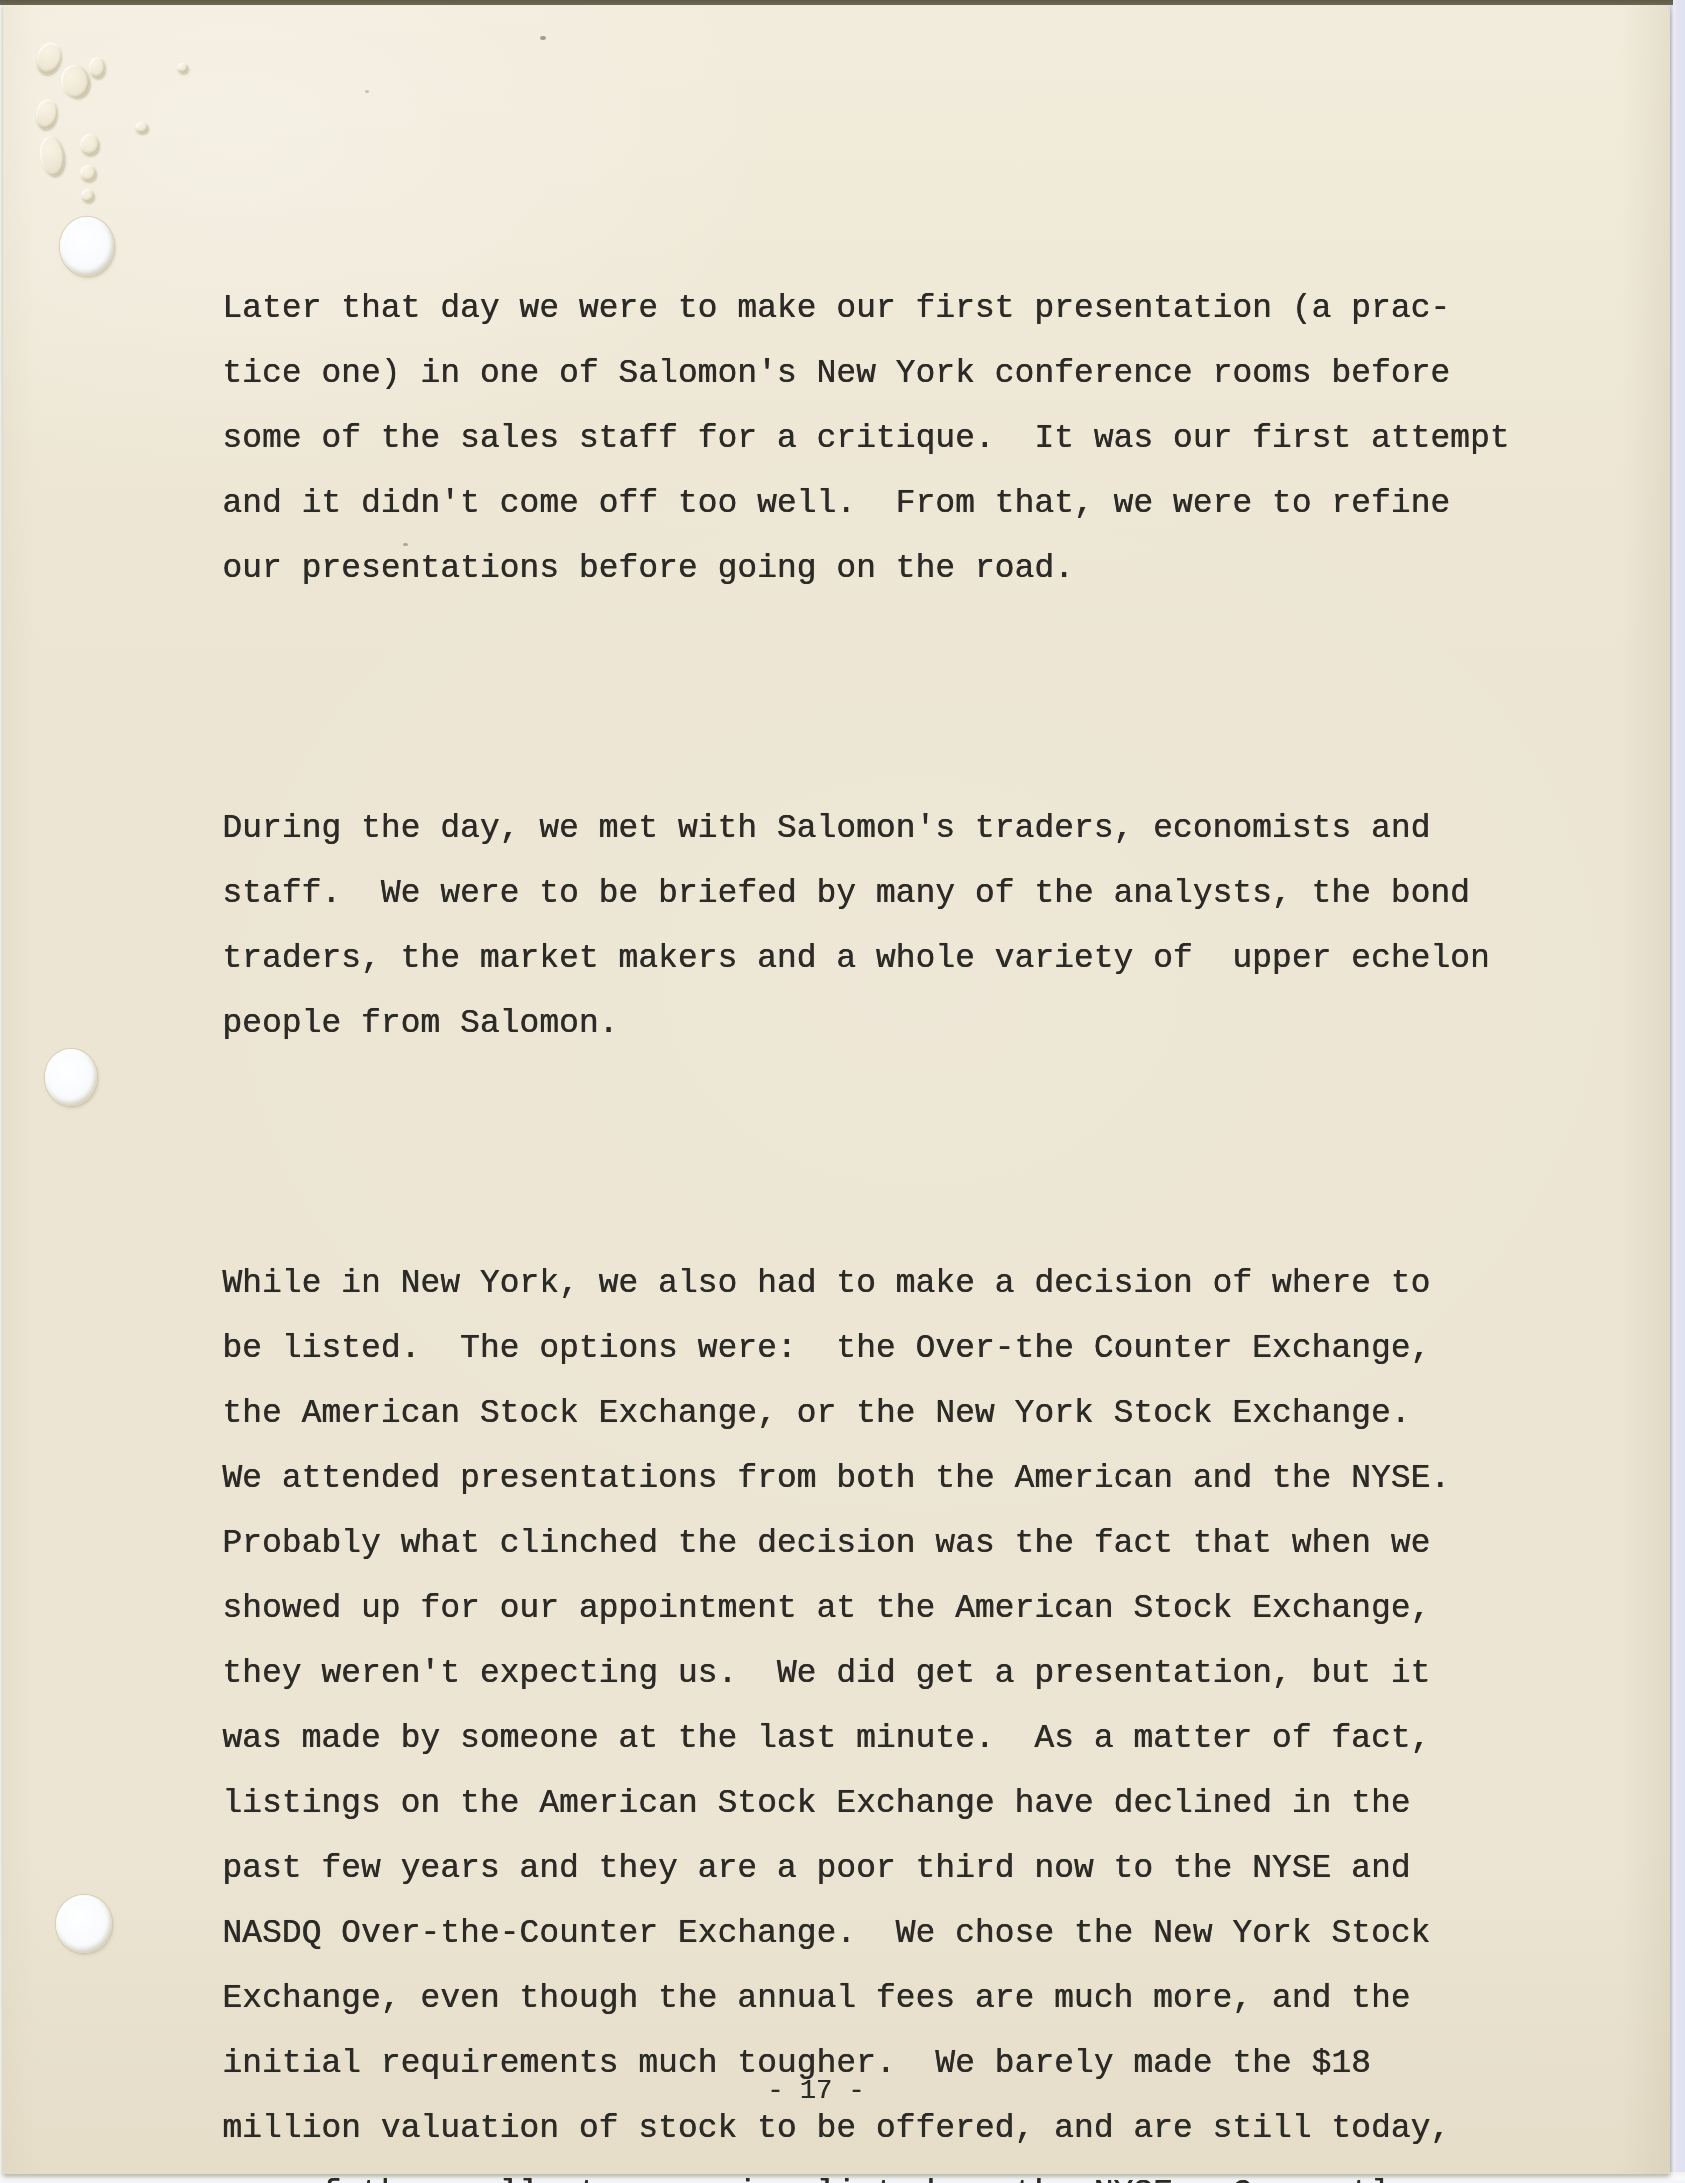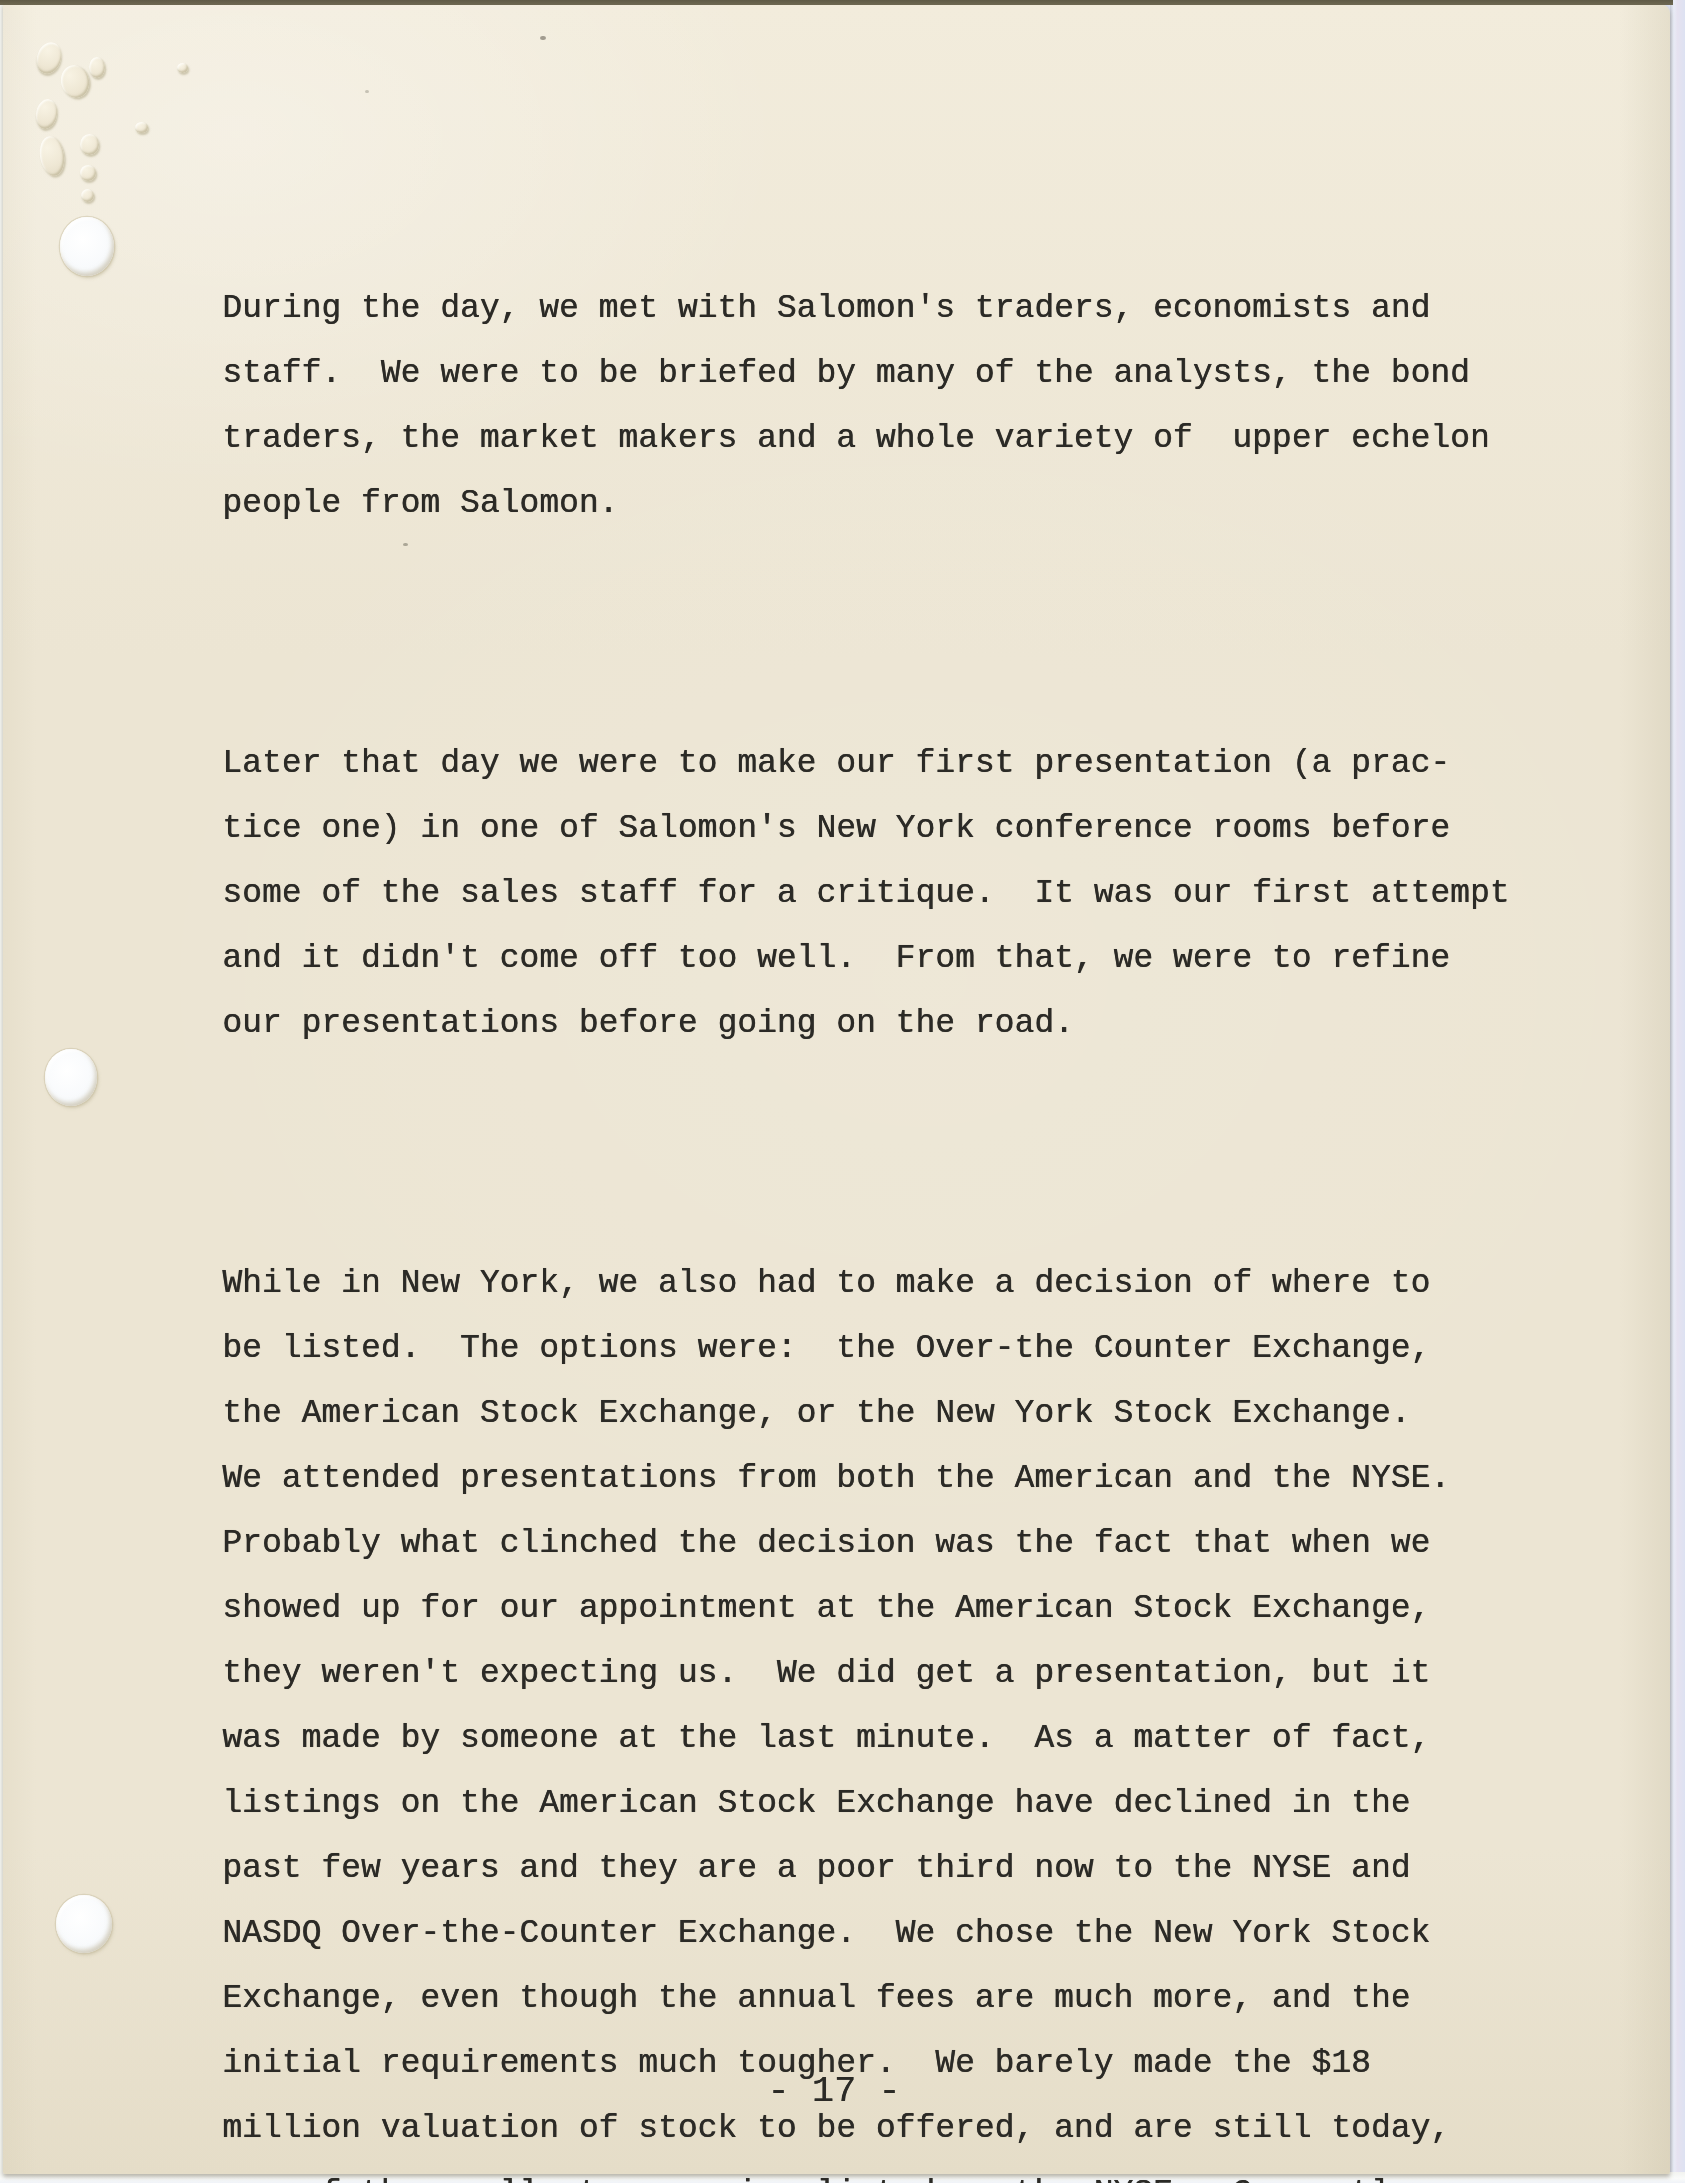--- a/index.html
+++ b/index.html
@@ -49,21 +49,21 @@
   .text-block{
     position:absolute;left:219px;top:142px;width:1361px;
     color:var(--ink);
     font-size:33px;line-height:65px;
     white-space:pre;
     text-shadow:0.4px 0 0 rgba(43,42,38,0.85), 0 0 0.7px rgba(43,42,38,0.35);
   }
   .para{margin:0 0 65px 0;}
   .page-number{
     position:absolute;left:764px;top:2067px;
-    color:var(--ink);font-size:37px;line-height:40px;white-space:pre;
+    color:var(--ink);font-size:27px;line-height:40px;white-space:pre;
     text-shadow:0.4px 0 0 rgba(43,42,38,0.85);
   }
   .hole{
     position:absolute;border-radius:50%;
     background:radial-gradient(circle at 42% 38%, #ffffff 0%, var(--punch) 60%, #eef1f4 100%);
     box-shadow:
       inset -2px -3.3px 4.6px rgba(185,175,145,0.55),
       inset 2px 2.6px 3.3px rgba(255,255,255,0.95),
       0 0 0 1.3px rgba(205,196,170,0.55),
       1.3px 2px 3.3px rgba(200,192,165,0.8);
@@ -103,29 +103,29 @@
 
   <div class="speck" style="left:537px;top:32px;width:5.3px;height:4px;"></div>
   <div class="speck" style="left:362px;top:86px;width:4px;height:3.3px;opacity:0.3;"></div>
   <div class="speck" style="left:400px;top:539px;width:4.6px;height:3.3px;opacity:0.45;"></div>
 
   <div class="hole" style="left:57px;top:213px;width:54px;height:59px;"></div>
   <div class="hole" style="left:42px;top:1045px;width:52px;height:57px;"></div>
   <div class="hole" style="left:53px;top:1891px;width:56px;height:58px;"></div>
 
   <div class="text-block">
-    <p class="para">During the day, we met with Salomon's traders, economists and
-staff.  We were to be briefed by many of the analysts, the bond
-traders, the market makers and a whole variety of  upper echelon
-people from Salomon.</p>
     <p class="para">Later that day we were to make our first presentation (a prac-
 tice one) in one of Salomon's New York conference rooms before
 some of the sales staff for a critique.  It was our first attempt
 and it didn't come off too well.  From that, we were to refine
 our presentations before going on the road.</p>
+    <p class="para">During the day, we met with Salomon's traders, economists and
+staff.  We were to be briefed by many of the analysts, the bond
+traders, the market makers and a whole variety of  upper echelon
+people from Salomon.</p>
     <p class="para">While in New York, we also had to make a decision of where to
 be listed.  The options were:  the Over-the Counter Exchange,
 the American Stock Exchange, or the New York Stock Exchange.
 We attended presentations from both the American and the NYSE.
 Probably what clinched the decision was the fact that when we
 showed up for our appointment at the American Stock Exchange,
 they weren't expecting us.  We did get a presentation, but it
 was made by someone at the last minute.  As a matter of fact,
 listings on the American Stock Exchange have declined in the
 past few years and they are a poor third now to the NYSE and

